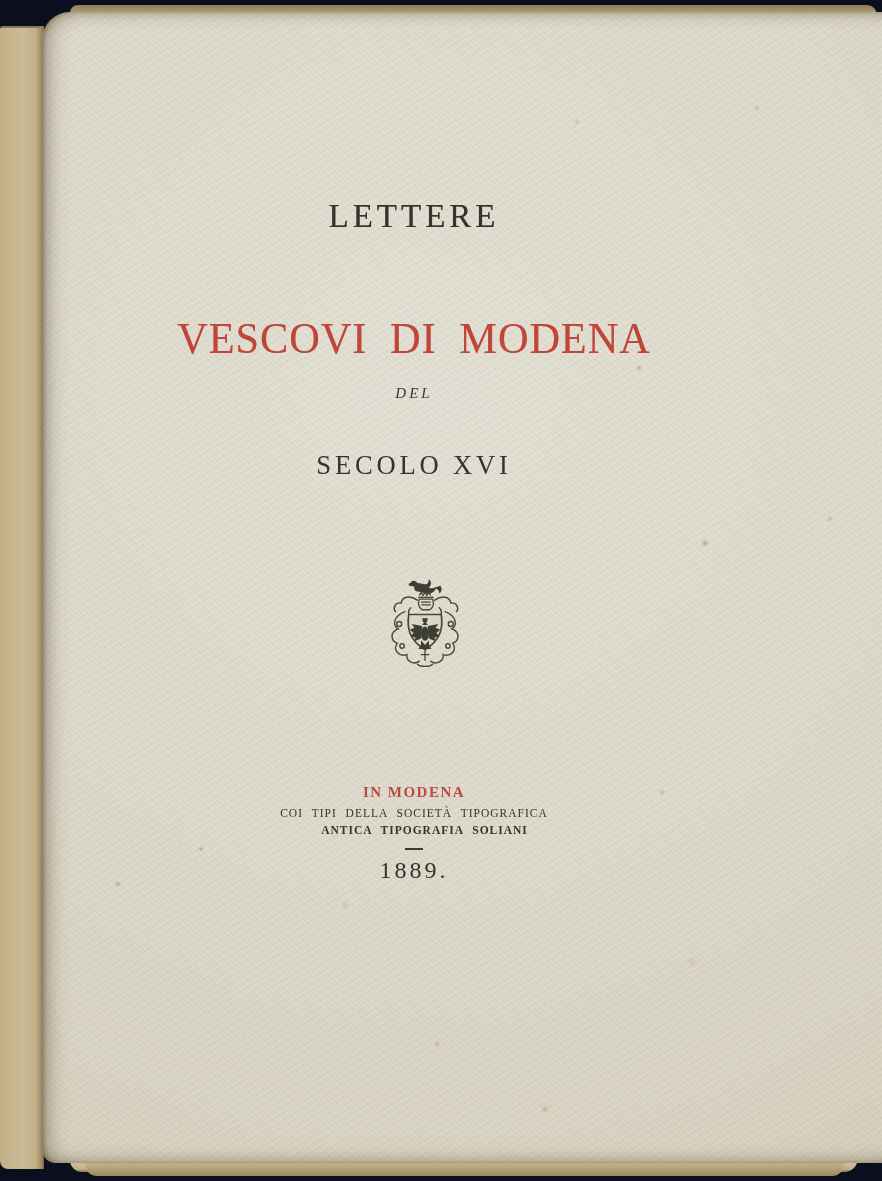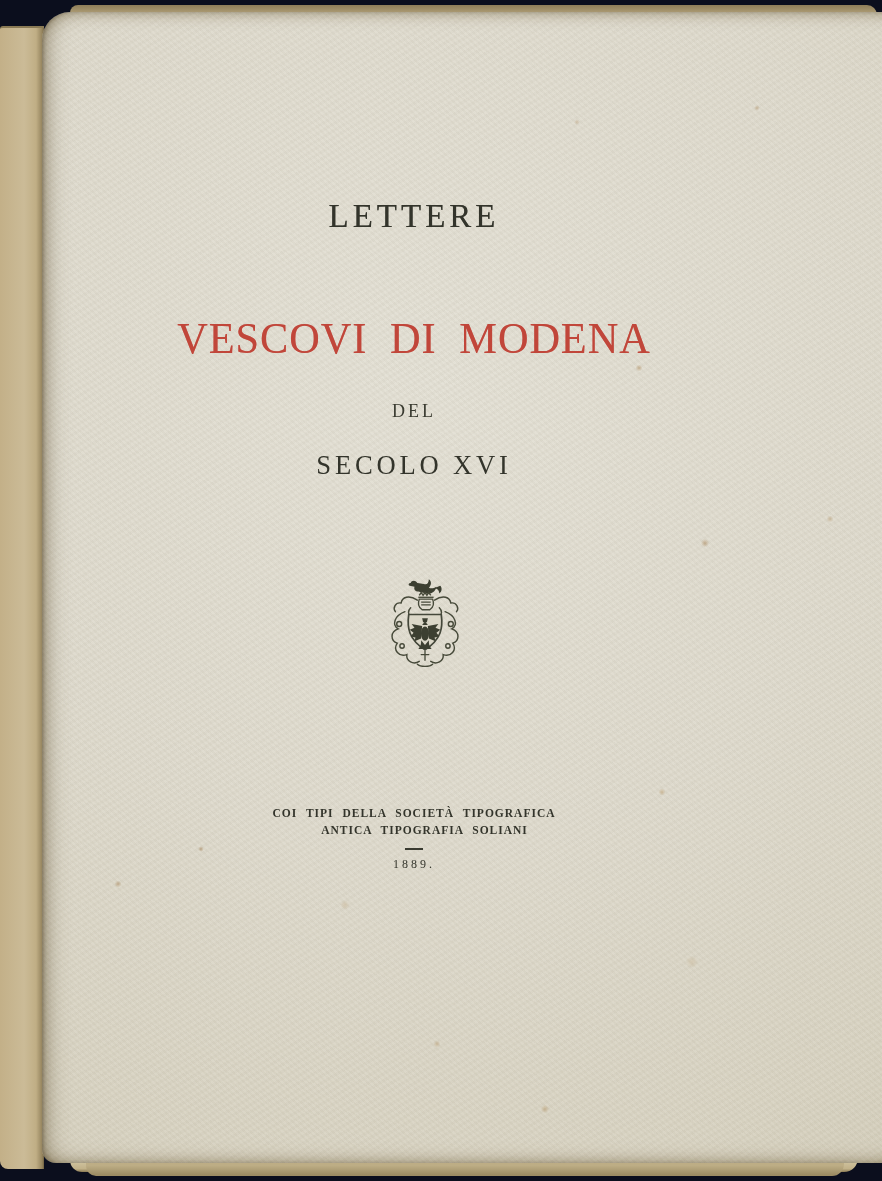--- a/index.html
+++ b/index.html
@@ -78,32 +78,32 @@
   .t-series {
     top: 186px; font-size: 33px; letter-spacing: 4px;
     color: #33342b; text-shadow: 0 0 .5px rgba(51,52,43,.6);
   }
   .t-dei { top: 255px; font-size: 14px; letter-spacing: 4px; color: #3a3b31; }
   .t-main {
     top: 300px; font-size: 45px; letter-spacing: 1px; word-spacing: 12px;
     color: #c1463a; transform: scaleX(.94); transform-origin: 50% 50%;
     text-shadow: 0 0 .6px rgba(193,70,58,.55);
   }
-  .t-del { top: 389px; font-size: 18px; letter-spacing: 3px; color: #3a3b31; }
+  .t-del { top: 373px; font-size: 15px; letter-spacing: 3px; color: #3a3b31; font-style: italic; }
   .t-subtitle { top: 437px; font-size: 28px; letter-spacing: 4px; color: #33342b; transform: scaleX(.95); }
 
   .crest { top: 564px; height: 100px; }
   .crest svg { display: inline-block; margin-left: 22px; }
 
   .t-place { top: 772px; font-size: 15px; font-weight: bold; letter-spacing: 1.5px; color: #bb4a40; }
-  .t-pub1  { top: 795px; font-size: 11.5px; font-weight: bold; letter-spacing: 1px; word-spacing: 5px; color: #33342b; }
+  .t-pub1  { top: 795px; font-size: 11.5px; font-weight: normal; letter-spacing: 1px; word-spacing: 5px; color: #33342b; }
   .t-pub2  { top: 812px; font-size: 11.5px; font-weight: bold; letter-spacing: 1px; word-spacing: 5px; color: #33342b; margin-left: 21px; }
   .rule    { top: 836px; }
   .rule span { display: inline-block; width: 18px; height: 2px; background: #3a3b31; vertical-align: top; }
-  .t-year  { top: 845px; font-size: 12px; letter-spacing: 3px; color: #33342b; }
+  .t-year  { top: 845px; font-size: 24px; letter-spacing: 3px; color: #33342b; }
 </style>
 </head>
 <body>
 
 <div class="scene">
 
   <div class="under-page-top"></div>
   <div class="left-page"></div>
   <div class="stack-edge-1"></div>
   <div class="stack-edge-2"></div>
@@ -157,20 +157,21 @@
             <path d="M41,67 l4,5 4,-5 c0,5 1,7 3,9 h-14 c2,-2 3,-4 3,-9 z"></path>
           </g>
 
           <g fill="none" stroke="#474a3a" stroke-width="1.4" stroke-linecap="round">
             <path d="M45,78 v10 M41,82 h8"></path>
             <path d="M37,92 c3,3 13,3 16,0"></path>
           </g>
         </svg>
       </div>
 
+      <div class="t-place">IN MODENA</div>
       <div class="t-pub1">COI TIPI DELLA SOCIETÀ TIPOGRAFICA</div>
       <div class="t-pub2">ANTICA TIPOGRAFIA SOLIANI</div>
       <div class="rule"><span></span></div>
       <div class="t-year">1889.</div>
 
     </div>
   </div>
 </div>
 
 </body></html>

